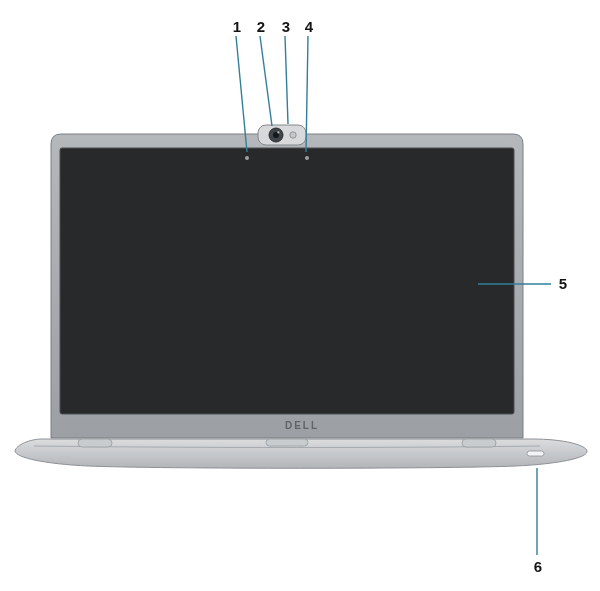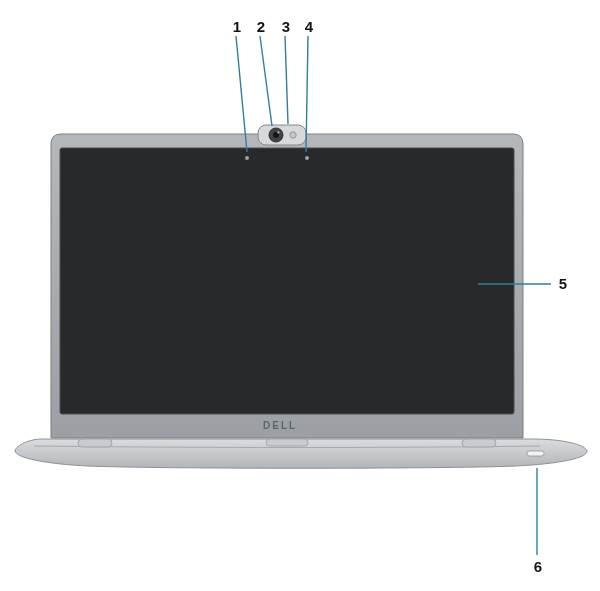--- a/index.html
+++ b/index.html
@@ -17,24 +17,24 @@
     width: 18px;
     text-align: center;
     font-size: 15px;
     font-weight: 700;
     color: #141414;
     line-height: 18px;
     user-select: none;
   }
   .dell-logo {
     position: absolute;
-    left: 263px;
+    left: 278px;
     top: 420px;
     width: 48px;
-    text-align: left;
+    text-align: center;
     font-size: 10px;
     font-weight: 700;
     letter-spacing: 2px;
     color: #5f6468;
     line-height: 12px;
     user-select: none;
   }
 </style>
 </head>
 <body>

